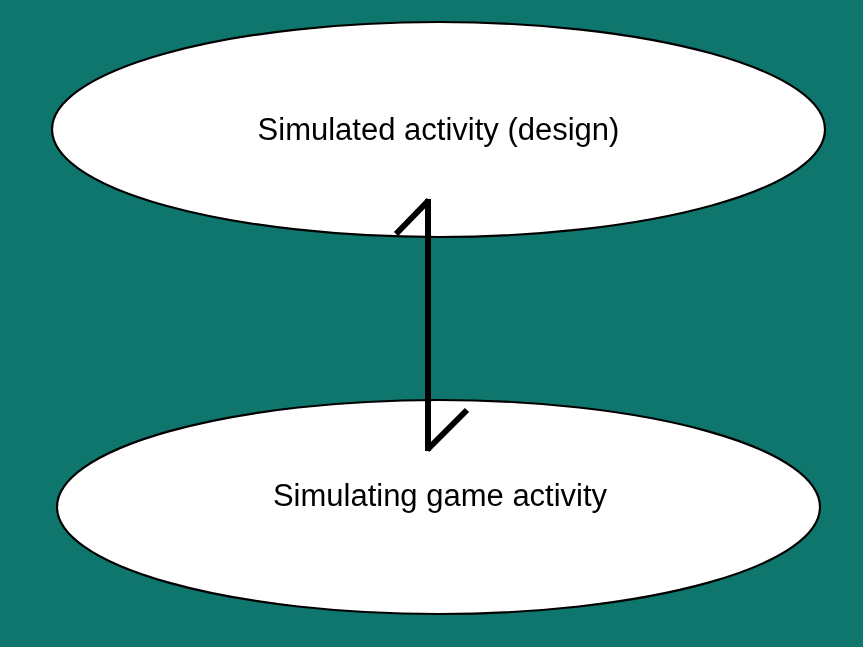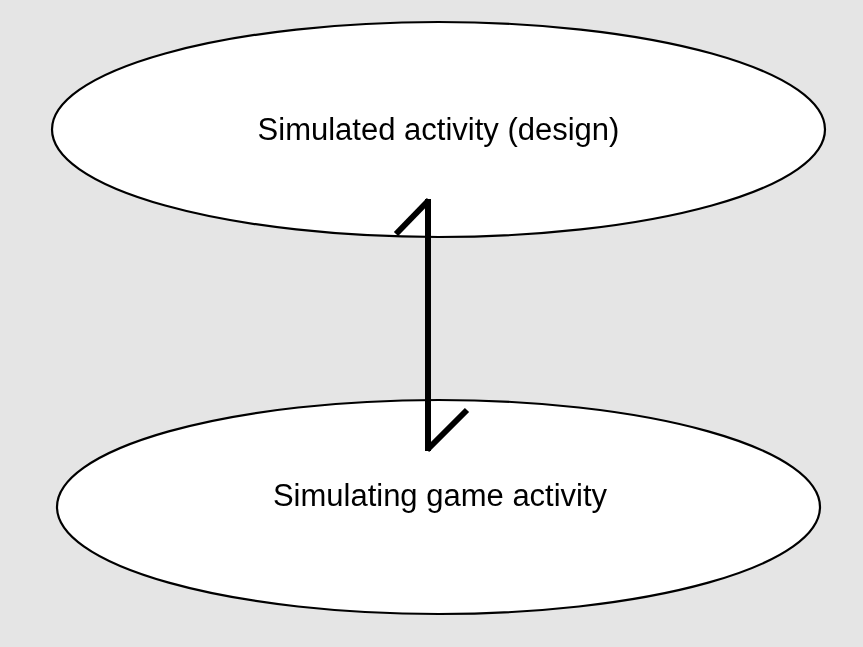--- a/index.html
+++ b/index.html
@@ -10,21 +10,21 @@
   body {
     width: 863px;
     height: 647px;
     overflow: hidden;
     font-family: "Liberation Sans", sans-serif;
   }
   #diagram-canvas {
     position: relative;
     width: 863px;
     height: 647px;
-    background: #e5e5e5;
+    background: #0f766e;
     text-decoration: underline;
   }
   #diagram-svg {
     position: absolute;
     top: 0;
     left: 0;
     width: 863px;
     height: 647px;
     display: block;
   }

